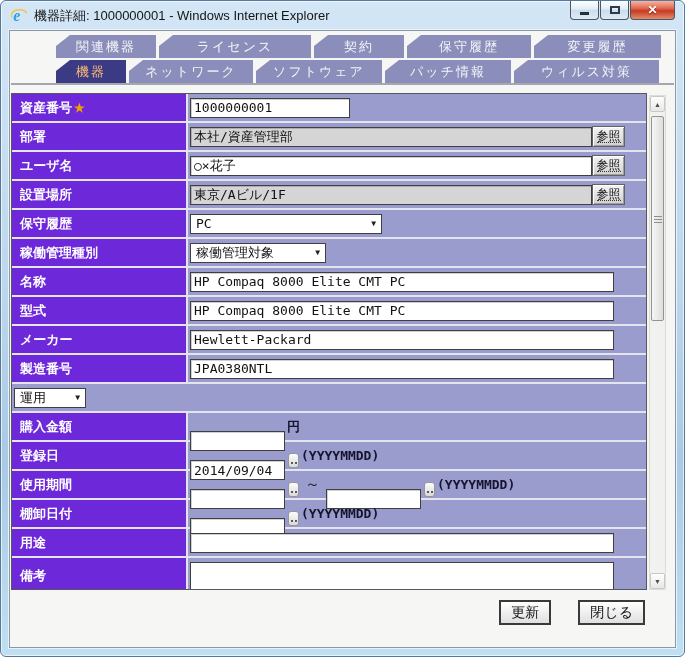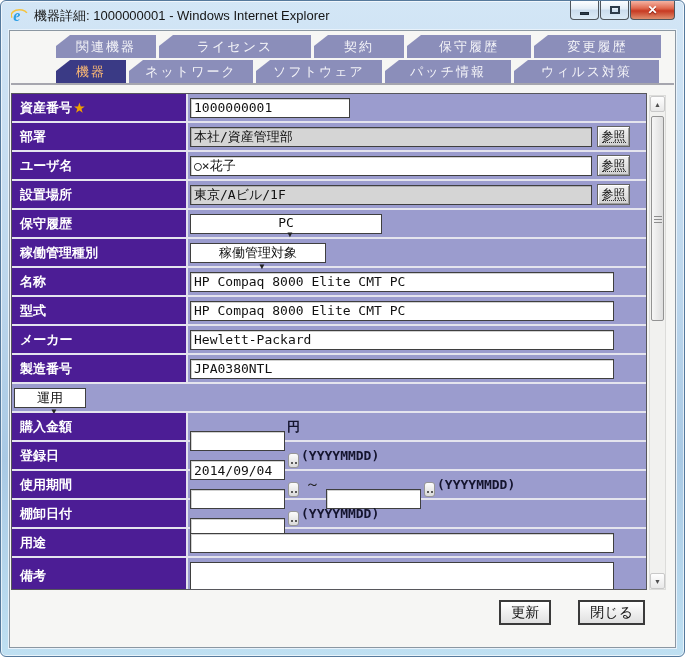--- a/index.html
+++ b/index.html
@@ -35,41 +35,41 @@
     font-size:13px;letter-spacing:2px;cursor:default;
     clip-path:polygon(0 100%,0 11px,14px 0,100% 0,100% 100%);}
   .tab.active{background:#3a3a85;color:#fdba74;}
   .tab-sep{position:absolute;left:1px;right:1px;top:52px;height:2px;background:#a6a6ae;}
 
   
   .form-box{position:absolute;left:1px;top:62px;width:636px;height:497px;background:#9b9cce;
     border:1px solid #57575c;overflow:hidden;}
   .frow{display:flex;height:29px;border-bottom:2px solid #e4e4ee;}
   .frow.tall{height:64px;border-bottom:none;}
-  .flabel{width:176px;flex:0 0 auto;background:#4c1d95;color:#fff;font-size:13px;font-weight:bold;
+  .flabel{width:176px;flex:0 0 auto;background:#6d28d9;color:#fff;font-size:13px;font-weight:bold;
     display:flex;align-items:center;padding-left:8px;border-right:2px solid #e4e4ee;}
   .frow.tall .flabel{align-items:flex-start;padding-top:9px;}
   .req{color:#f0a000;font-size:12px;margin-left:2px;}
   .fval{flex:1;display:flex;align-items:center;padding-left:2px;}
   .frow.tall .fval{align-items:flex-start;}
 
   .ti{height:20px;border:1px solid #3f3f3f;background:#fff;padding:0 3px;
     font-family:"DejaVu Sans Mono",monospace;font-size:13px;color:#111;
     box-shadow:inset 1px 1px 0 rgba(0,0,0,.18);}
   .ti.ro{background:#d5d5d5;}
   .w160{width:160px;} .w402{width:402px;} .w424{width:424px;} .w95{width:95px;margin-top:29px;}
 
-  .ref{margin-left:5px;width:33px;height:21px;display:flex;align-items:center;justify-content:center;
+  .ref{width:33px;height:21px;display:flex;align-items:center;justify-content:center;
     background:linear-gradient(#f4f4f4,#d0d0d0);border:1px solid #636363;
     box-shadow:inset 1px 1px 0 #fff,inset -1px -1px 0 #9f9f9f;font-size:12px;color:#111;cursor:default;}
   .ref span{border-bottom:1px dotted #333;line-height:1;}
 
   .sel{height:20px;border:1px solid #3f3f3f;background:#fff;display:flex;align-items:center;
     justify-content:space-between;padding:0 5px;font-size:13px;color:#111;cursor:default;
-    font-family:"DejaVu Sans Mono",monospace;flex-direction:column;}
+    font-family:"DejaVu Sans Mono",monospace;}
   .sel .arr{font-size:8px;color:#222;margin-left:8px;}
   .w192{width:192px;} .w136{width:136px;} .w72{width:72px;}
 
   .cal{width:11px;height:15px;margin-left:3px;margin-top:9px;border:1px solid #979797;border-radius:3px;
     background:linear-gradient(#fcfcfc,#dadada);position:relative;flex:0 0 auto;cursor:default;}
   .cal::after{content:"";position:absolute;bottom:3px;left:2px;width:2px;height:2px;background:#5a5a5a;
     box-shadow:4px 0 0 #5a5a5a;}
   .hint{font-family:"DejaVu Sans Mono",monospace;font-size:13px;font-weight:bold;color:#14142e;margin-left:2px;}
   .unit{font-size:13px;font-weight:bold;color:#14142e;margin-left:2px;}
   .tilde{font-size:15px;color:#222;margin:0 6px;}

